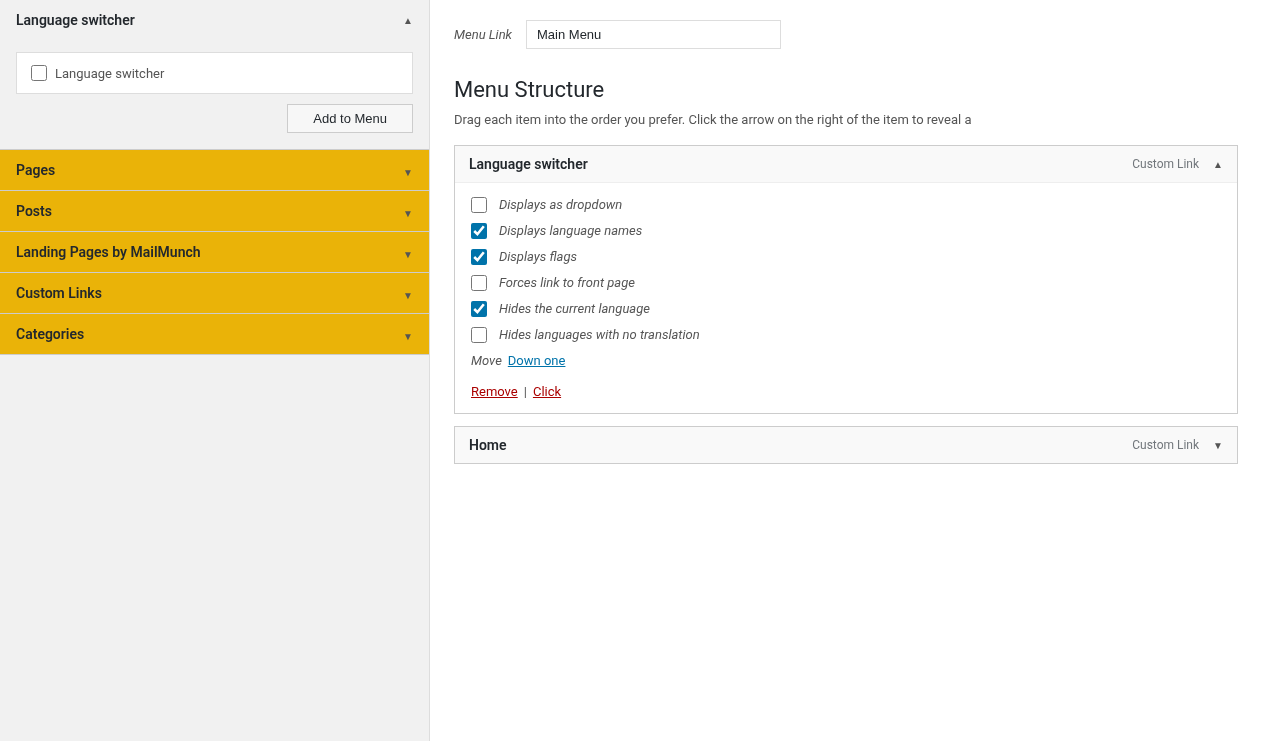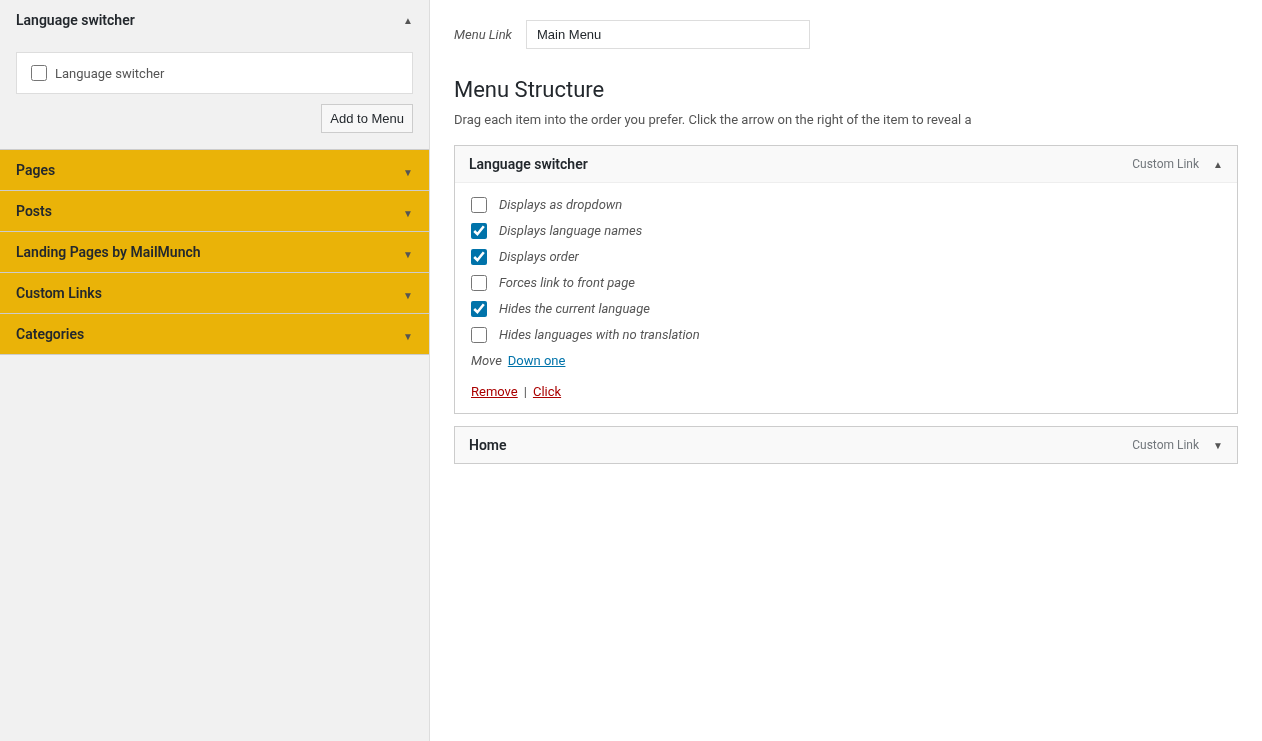--- a/index.html
+++ b/index.html
@@ -96,21 +96,21 @@
 
     .add-to-menu-row {
       display: flex;
       justify-content: flex-end;
       margin-top: 10px;
     }
 
     .add-to-menu-btn {
       background: #f7f7f7;
       border: 1px solid #ccc;
-      padding: 6px 8px;
+      padding: 6px 25px;
       font-size: 13px;
       cursor: pointer;
       color: #23282d;
     }
 
     
     .main-content {
       flex: 1;
       background: #fff;
       padding: 20px 24px;
@@ -128,21 +128,21 @@
       font-size: 13px;
       color: #555;
       font-style: italic;
       white-space: nowrap;
     }
 
     .menu-name-input {
       border: 1px solid #ddd;
       padding: 6px 10px;
       font-size: 13px;
-      width: 284px;
+      width: 255px;
       color: #23282d;
       outline: none;
     }
 
     .section-title {
       font-size: 22px;
       font-weight: 400;
       color: #23282d;
       margin-bottom: 10px;
     }
@@ -375,21 +375,21 @@
         <span class="option-label">Displays as dropdown</span>
       </div>
 
       <div class="option-row">
         <input type="checkbox" class="option-checkbox" checked="" style="">
         <span class="option-label">Displays language names</span>
       </div>
 
       <div class="option-row">
         <input type="checkbox" class="option-checkbox" checked="" style="">
-        <span class="option-label">Displays order</span>
+        <span class="option-label">Displays flags</span>
       </div>
 
       <div class="option-row">
         <input type="checkbox" class="option-checkbox" style="">
         <span class="option-label">Forces link to front page</span>
       </div>
 
       <div class="option-row">
         <input type="checkbox" class="option-checkbox" checked="" style="">
         <span class="option-label">Hides the current language</span>

